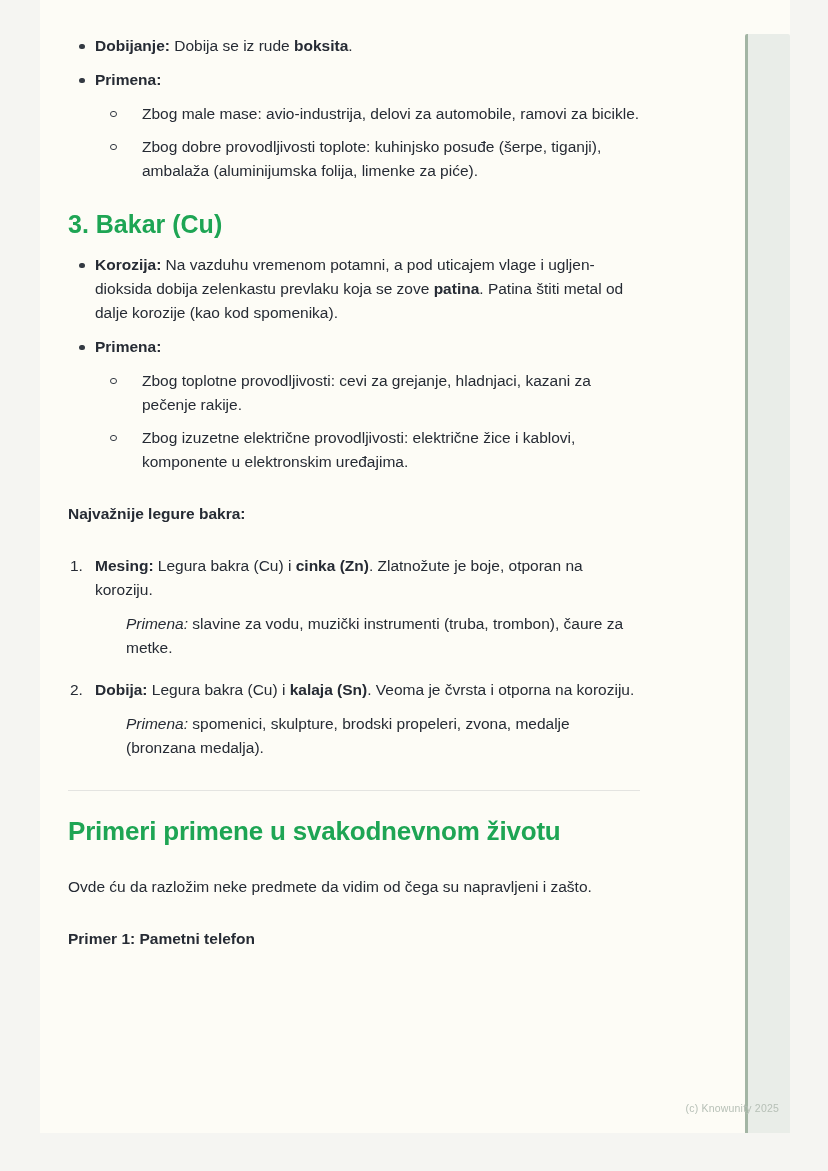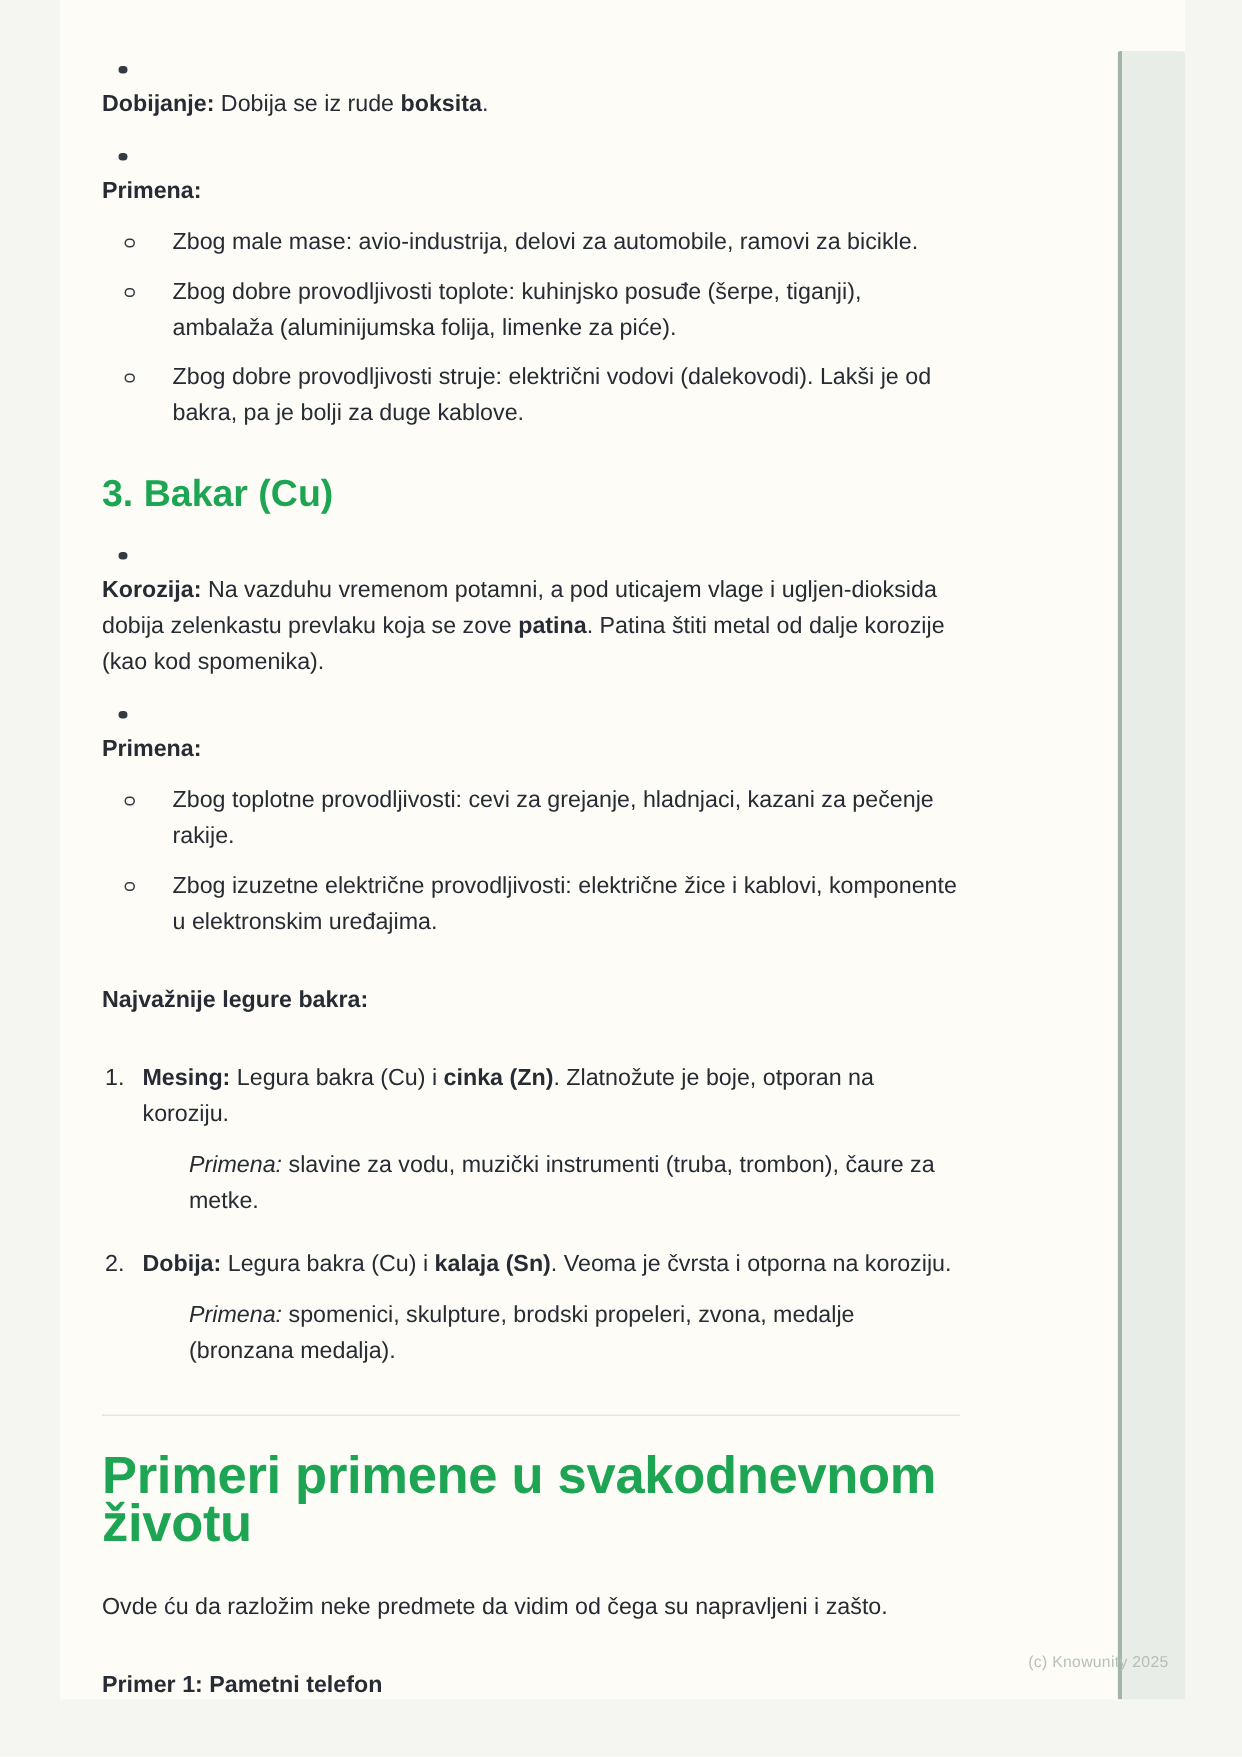--- a/index.html
+++ b/index.html
@@ -28,32 +28,32 @@
   }
   .b{font-weight:700;}
   .i{font-style:italic;}
   .h2{
     color:var(--accent-green,#1ea554);
     font-size:25px;line-height:27px;font-weight:700;
     margin:28px 0 15px;
   }
   .h1{
     color:var(--accent-green,#1ea554);
-    font-size:35px;line-height:32px;font-weight:700;
+    font-size:26px;line-height:32px;font-weight:700;
     letter-spacing:-0.2px;
     margin:0 0 16px;
   }
   .p{margin:28px 0;}
   .hr{
     border:0;border-top:1px solid var(--divider,#e4e4e1);
     height:0;margin:30px 0 24px;
   }
   .list{}
   .list .li{display:flex;align-items:flex-start;}
-  .lvl1.ul > .li{margin-bottom:10px;flex-direction:column;}
+  .lvl1.ul > .li{margin-bottom:10px;}
   .lvl1.ol > .li{margin-bottom:18px;}
   .lvl1 > .li:last-child{margin-bottom:0;}
   .lvl2 > .li{margin-bottom:9px;gap:12px;}
   .lvl2 > .li:last-child{margin-bottom:0;}
   .list .list{margin-top:10px;}
   .li-body{flex:1;min-width:0;}
   .marker{flex:0 0 auto;position:relative;height:24px;}
   .lvl1 > .li > .marker{width:27px;}
   .lvl1 > .li > .marker.disc::before{
     content:"";position:absolute;left:11px;top:9.5px;width:5.5px;height:5.5px;
@@ -92,24 +92,20 @@
           <div class="li">
             <span class="marker disc"></span>
             <div class="li-body"><span class="b ">Primena:</span><div class="list ul-circle lvl2">
                 <div class="li">
                   <span class="marker circle"></span>
                   <div class="li-body"><span>Zbog male mase: avio-industrija, delovi za automobile, ramovi za bicikle.</span></div>
                 </div>
                 <div class="li">
                   <span class="marker circle"></span>
                   <div class="li-body"><span>Zbog dobre provodljivosti toplote: kuhinjsko posuđe (šerpe, tiganji), ambalaža (aluminijumska folija, limenke za piće).</span></div>
-                </div>
-                <div class="li">
-                  <span class="marker circle"></span>
-                  <div class="li-body"><span>Zbog dobre provodljivosti struje: električni vodovi (dalekovodi). Lakši je od bakra, pa je bolji za duge kablove.</span></div>
                 </div>
               </div></div>
           </div>
         </div>
         <div class="h2">3. Bakar (Cu)</div>
         <div class="list ul lvl1">
           <div class="li">
             <span class="marker disc"></span>
             <div class="li-body"><span class="b ">Korozija:</span><span> Na vazduhu vremenom potamni, a pod uticajem vlage i ugljen-dioksida dobija zelenkastu prevlaku koja se zove </span><span class="b ">patina</span><span>. Patina štiti metal od dalje korozije (kao kod spomenika).</span></div>
           </div>

